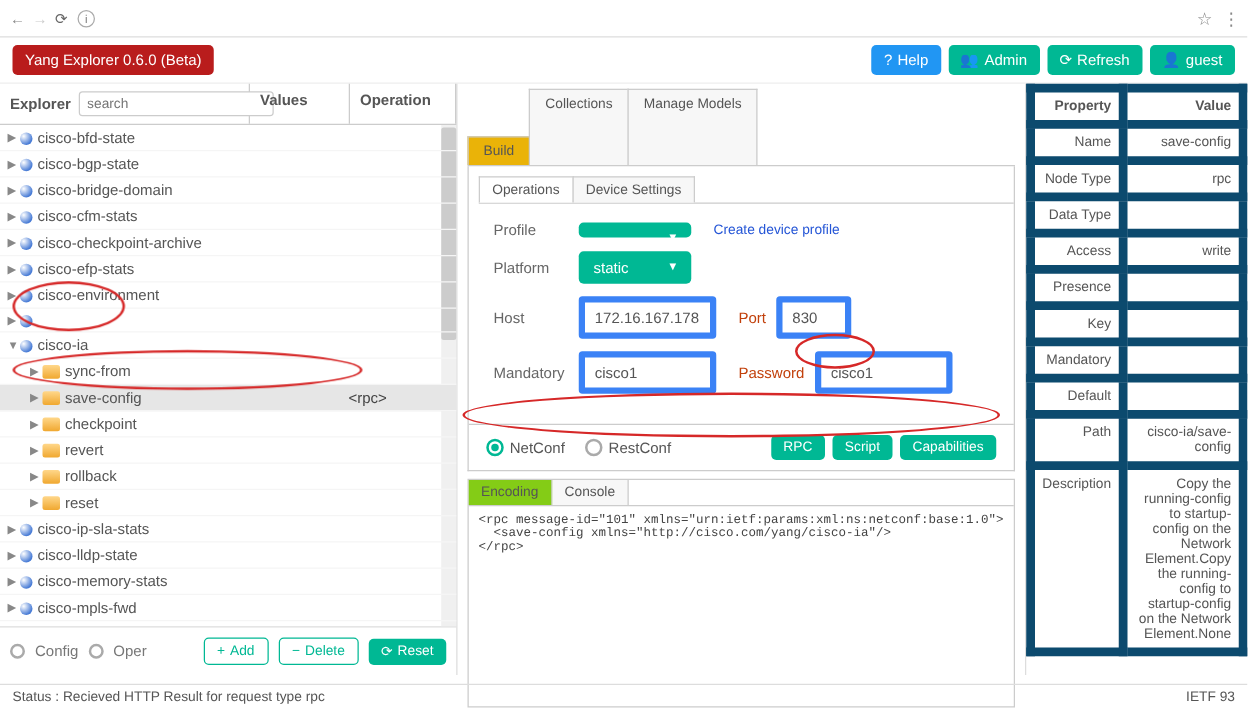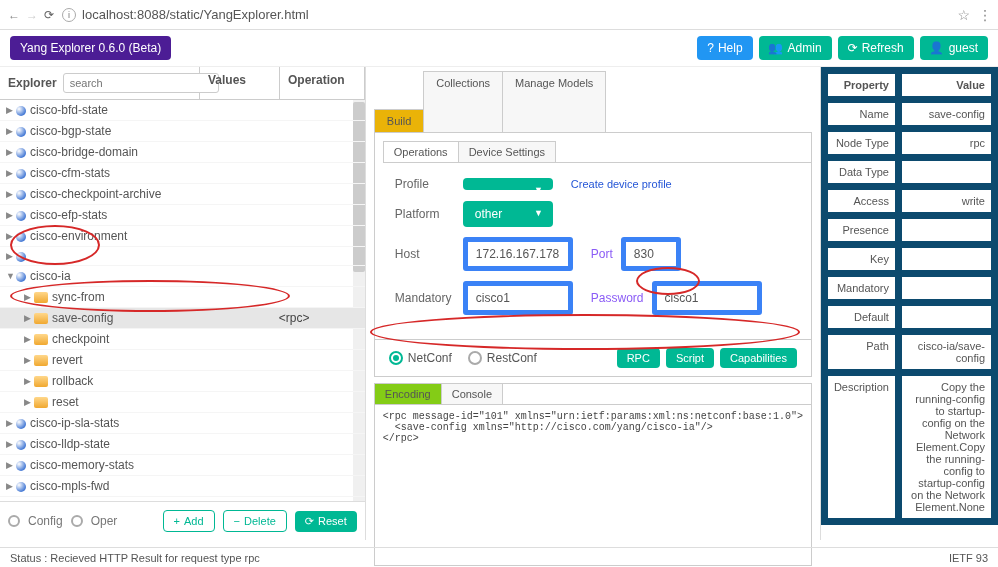--- a/index.html
+++ b/index.html
@@ -10,21 +10,21 @@
 .nav-arrows { display: flex; gap: 6px; color: #888; }
 .nav-arrows span { cursor: pointer; }
 .reload { color: #666; }
 .url-bar { flex: 1; display: flex; align-items: center; gap: 6px; color: #555; font-size: 13px; }
 .url-bar .i-icon { border: 1px solid #aaa; border-radius: 50%; width: 14px; height: 14px; display: inline-flex; align-items: center; justify-content: center; font-size: 9px; color: #777; }
 .star { color: #888; font-size: 14px; }
 .menu-dots { color: #888; font-size: 14px; letter-spacing: -2px; }
 
 
 .app-header { padding: 6px 10px; display: flex; align-items: center; justify-content: space-between; border-bottom: 1px solid #eee; }
-.app-btn { background: #4c1d95; color: #fff; padding: 5px 10px; border-radius: 4px; font-size: 12px; }
+.app-btn { background: #b91c1c; color: #fff; padding: 5px 10px; border-radius: 4px; font-size: 12px; }
 .header-right { display: flex; gap: 6px; }
 .btn { padding: 5px 10px; border-radius: 4px; color: #fff; font-size: 12px; display: inline-flex; align-items: center; gap: 4px; border: none; cursor: pointer; }
 .btn-blue { background: #2196f3; }
 .btn-teal { background: #00b894; }
 .btn-teal-outline { background: #fff; color: #00b894; border: 1px solid #00b894; }
 
 
 .main { display: flex; height: calc(100% - 30px - 44px - 20px); }
 .status-bar { position: absolute; bottom: 0; left: 0; right: 0; height: 20px; border-top: 1px solid #ddd; display: flex; align-items: center; justify-content: space-between; padding: 0 10px; font-size: 11px; color: #555; }
 
@@ -61,21 +61,21 @@
 .tab.active { background: #eab308; position: relative; z-index: 1; margin-top: 38px; }
 
 .ops-box { border: 1px solid #ccc; border-top: none; padding: 8px 0 0 0; }
 .sub-tabs { display: flex; border-bottom: 1px solid #ccc; margin-left: 8px; }
 .sub-tab { padding: 4px 10px; border: 1px solid #ccc; border-bottom: none; background: #f7f7f7; font-size: 11px; margin-right: -1px; color: #555; cursor: pointer; }
 .sub-tab.active { background: #fff; }
 
 .form-area { padding: 14px 20px; }
 .form-row { display: flex; align-items: center; margin-bottom: 10px; gap: 8px; }
 .form-label { width: 60px; color: #666; font-size: 12px; }
-.form-label-r { color: #8b5cf6; font-size: 12px; margin-left: 10px; }
+.form-label-r { color: #c2410c; font-size: 12px; margin-left: 10px; }
 .dropdown { background: #00b894; color: #fff; padding: 6px 30px 6px 12px; border-radius: 4px; position: relative; min-width: 90px; }
 .dropdown::after { content: "▼"; position: absolute; right: 10px; top: 7px; font-size: 9px; }
 .link-text { color: #2455d6; font-size: 11px; margin-left: 10px; cursor: pointer; }
 .form-input { border: 5px solid #3b82f6; padding: 5px 8px; border-radius: 3px; width: 110px; font-size: 12px; color: #555; }
 
 .proto-row { display: flex; align-items: center; justify-content: space-between; padding: 8px 14px; border-top: 1px solid #ccc; position: relative; }
 .proto-left { display: flex; gap: 16px; align-items: center; }
 .radio-dot { width: 14px; height: 14px; border: 2px solid #00b894; border-radius: 50%; display: inline-flex; align-items: center; justify-content: center; }
 .radio-dot.on::after { content: ""; width: 6px; height: 6px; background: #00b894; border-radius: 50%; }
 .radio-dot.off { border-color: #aaa; }
@@ -111,21 +111,20 @@
 <body>
 
 <div class="browser-bar">
   <div class="nav-arrows">
     <span>←</span>
     <span style="color:#ccc">→</span>
     <span class="reload">⟳</span>
   </div>
   <div class="url-bar">
     <span class="i-icon">i</span>
-    <span>localhost:8088/static/YangExplorer.html</span>
   </div>
   <span class="star">☆</span>
   <span class="menu-dots">⋮</span>
 </div>
 
 <div class="app-header">
   <span class="app-btn">Yang Explorer 0.6.0 (Beta)</span>
   <div class="header-right">
     <button class="btn btn-blue">
         <span>?</span>
@@ -286,21 +285,21 @@
       </div>
 
       <div class="form-area">
         <div class="form-row">
           <span class="form-label">Profile</span>
           <span class="dropdown"> </span>
           <span class="link-text">Create device profile</span>
         </div>
         <div class="form-row">
           <span class="form-label">Platform</span>
-          <span class="dropdown">other</span>
+          <span class="dropdown">static</span>
         </div>
         <div class="form-row">
           <span class="form-label">Host</span>
           <input class="form-input" value="172.16.167.178" style="">
           <span class="form-label-r">Port</span>
           <input class="form-input" style="width: 60px;" value="830">
         </div>
         <div class="form-row">
           <span class="form-label">Mandatory</span>
           <input class="form-input" value="cisco1" style="">

